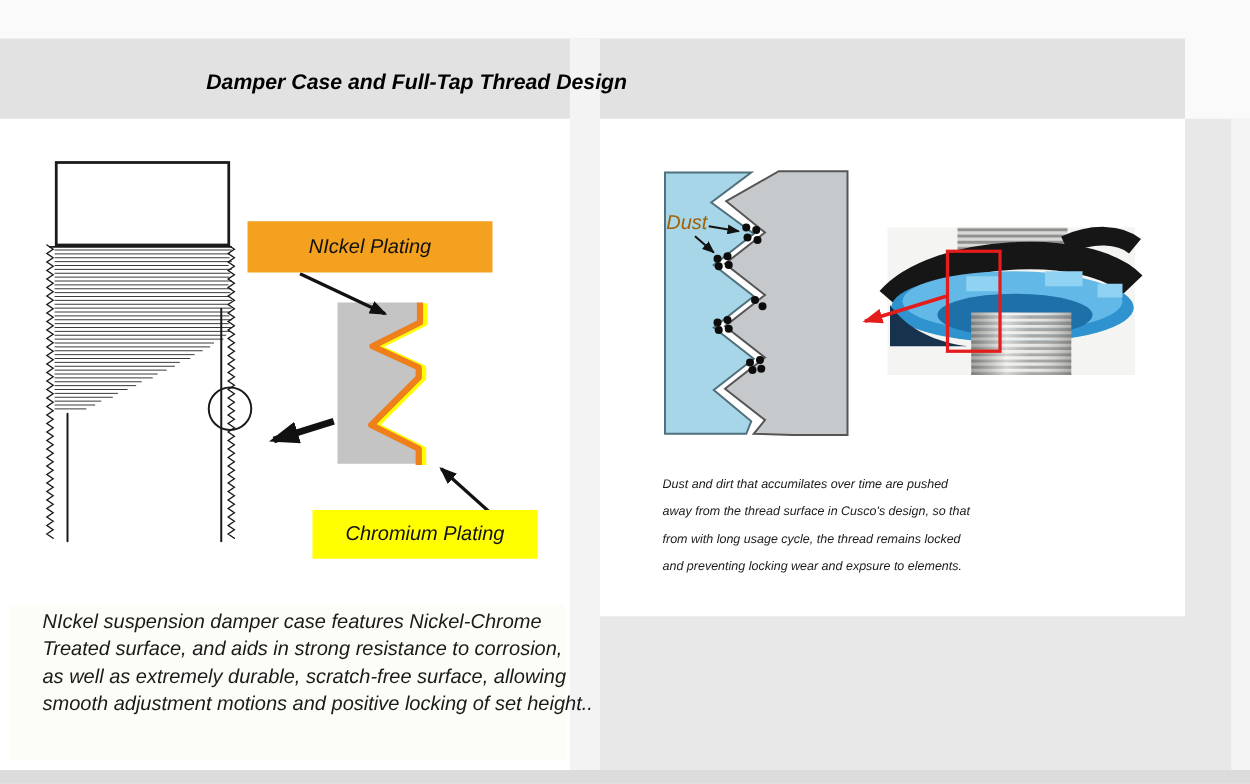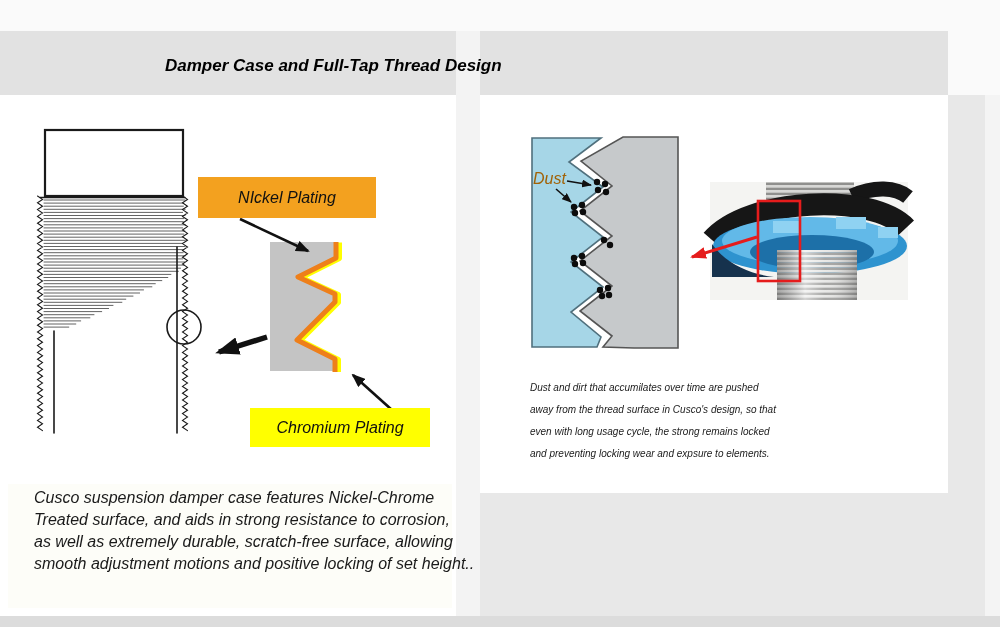--- a/index.html
+++ b/index.html
@@ -23,21 +23,21 @@
 
   .page-title{
     left:165px;top:56px;
     font-size:17px;font-weight:bold;font-style:italic;color:#000000;
     letter-spacing:0px;
   }
   .label-box{
     display:flex;align-items:center;justify-content:center;
     font-style:italic;font-size:16px;color:#111;
   }
-  .nickel-box{left:198px;top:177px;width:178px;height:41px;background:#F3A11F;}
+  .nickel-box{left:198px;top:177px;width:196px;height:41px;background:#F3A11F;}
   .chromium-box{left:250px;top:408px;width:180px;height:39px;background:#FFFF00;}
   .dust-label{left:533px;top:170px;font-style:italic;font-size:16px;color:#a16207;}
   .caption{
     font-style:italic;color:#1a1a1a;white-space:nowrap;
   }
   .caption div{height:22px;line-height:22px;}
   .left-caption{left:34px;top:487px;font-size:16px;}
   .right-caption{left:530px;top:377px;font-size:10px;}
   svg{position:absolute;left:0;top:0;}
 </style>
@@ -158,23 +158,23 @@
 
 <div class="abs label-box nickel-box">
   <span>NIckel Plating</span>
 </div>
 <div class="abs label-box chromium-box">
   <span>Chromium Plating</span>
 </div>
 <div class="abs dust-label">Dust</div>
 
 <div class="abs caption left-caption">
-  <div>Cusco suspension damper case features Nickel-Chrome</div>
+  <div>NIckel suspension damper case features Nickel-Chrome</div>
   <div>Treated surface, and aids in strong resistance to corrosion,</div>
   <div>as well as extremely durable, scratch-free surface, allowing</div>
   <div>smooth adjustment motions and positive locking of set height..</div>
 </div>
 <div class="abs caption right-caption">
   <div>Dust and dirt that accumilates over time are pushed</div>
   <div>away from the thread surface in Cusco's design, so that</div>
-  <div>even with long usage cycle, the strong remains locked</div>
+  <div>from with long usage cycle, the thread remains locked</div>
   <div>and preventing locking wear and expsure to elements.</div>
 </div>
 
 </body></html>

